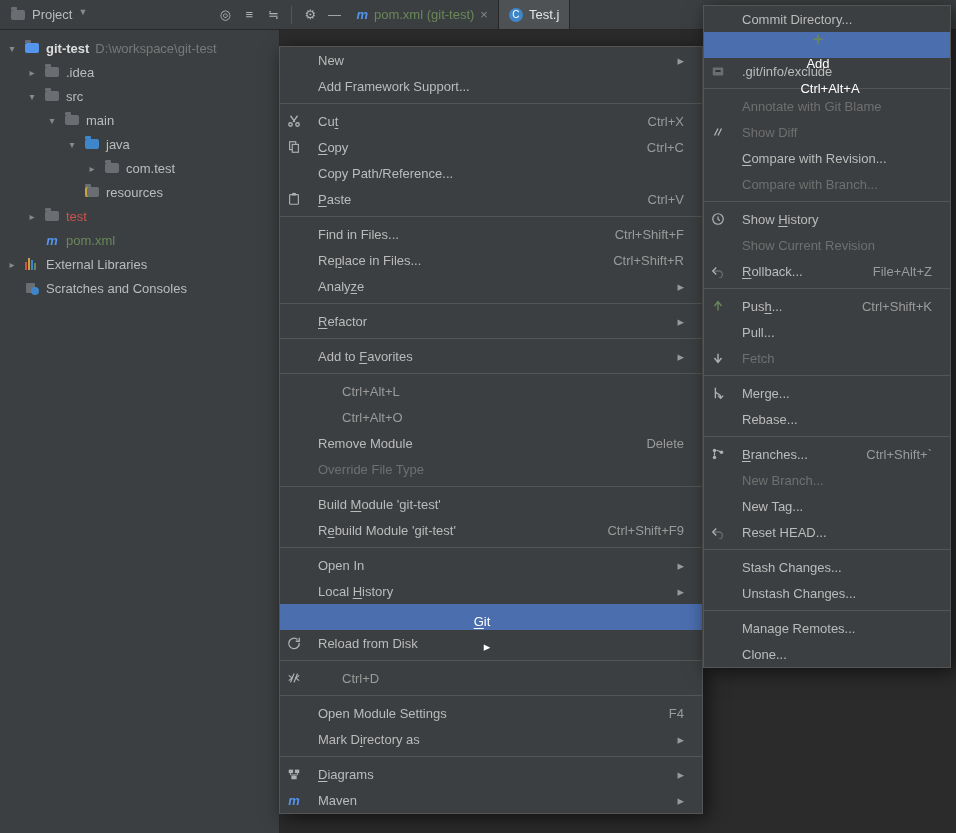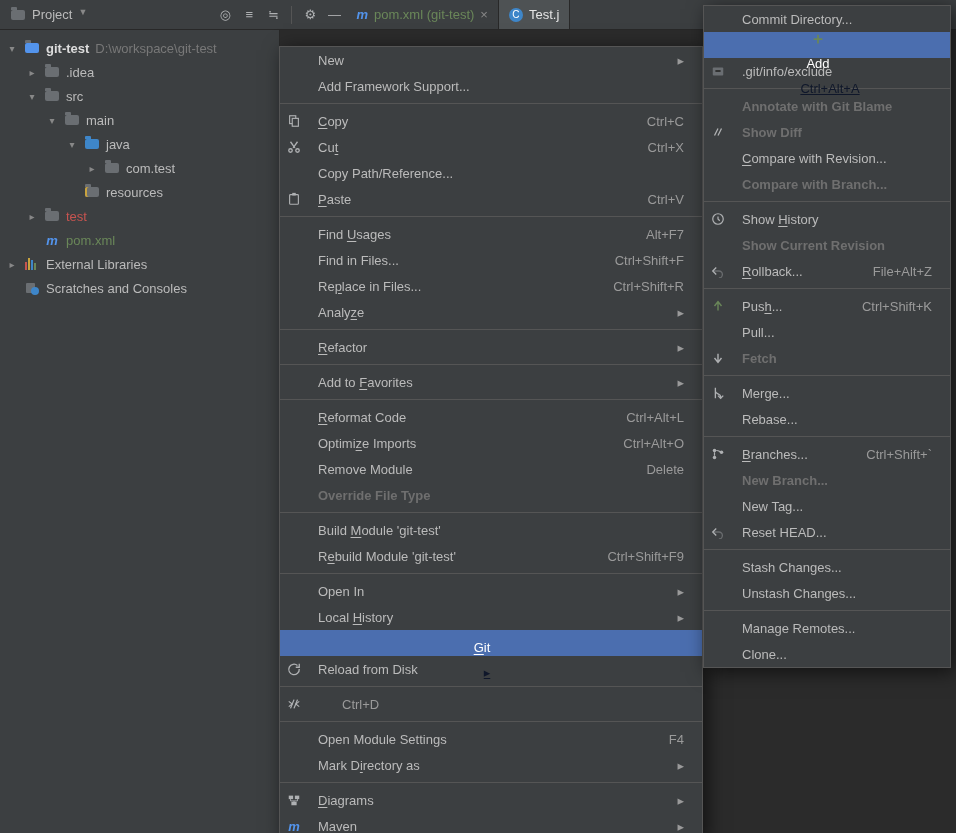--- a/index.html
+++ b/index.html
@@ -38,22 +38,22 @@
 
   
   .menu { position: absolute; background: #3c3f41; border: 1px solid #555555; box-shadow: 4px 4px 18px rgba(0,0,0,.6); z-index: 10; }
   .mi { display: flex; align-items: center; height: 26px; padding: 0 18px 0 0; gap: 10px; white-space: nowrap; cursor: default; }
   .mi-icon { width: 28px; display: inline-flex; justify-content: center; color: #afb1b3; }
   .mi-label { flex: 1; }
   .mi-short { color: #9a9a9a; padding-left: 24px; }
   .mi-arrow { color: #9a9a9a; padding-left: 10px; }
   .mi-sep { height: 1px; background: #555555; margin: 4px 0; }
   .mi-hover { background: #4b6eaf; color: #ffffff; flex-direction: column; }
-  .mi-hover .mi-short, .mi-hover .mi-arrow, .mi-hover .mi-icon { color: #0f172a; text-decoration: underline; }
-  .mi-disabled { color: #6f6f6f; font-weight: bold; }
+  .mi-hover .mi-short, .mi-hover .mi-arrow, .mi-hover .mi-icon { color: #ffffff; }
+  .mi-disabled { color: #6f6f6f; }
   .mi-disabled .mi-icon { color: #5a5a5a; }
   .menu1 { top: 46px; left: 279px; width: 424px; }
   .menu2 { top: 5px;  left: 703px; width: 248px; }
   u.mn { text-decoration: underline; text-underline-offset: 2px; }
 </style>
 </head>
 <body>
 
 <div class="toolbar">
   <div class="project-btn">
@@ -185,60 +185,55 @@
       <span class="mi-arrow">▸</span>
     </div>
     <div class="mi">
       <span class="mi-icon"></span>
       <span class="mi-label">Add Framework Support...</span>
     </div>
     <div class="mi-sep"></div>
     <div class="mi">
       <span class="mi-icon">
         <svg width="14" height="14" viewBox="0 0 16 16">
-          <rect x="3" y="2" width="7" height="9" fill="none" stroke="#afb1b3" stroke-width="1.3"></rect>
-          <rect x="6" y="5" width="7" height="9" fill="#3c3f41" stroke="#afb1b3" stroke-width="1.3"></rect>
-        </svg>
-      </span>
-      <span class="mi-label"><u class="mn">C</u>opy</span>
-      <span class="mi-short">Ctrl+C</span>
-    </div>
-    <div class="mi">
-      <span class="mi-icon">
-        <svg width="14" height="14" viewBox="0 0 16 16">
           <path d="M4 2l5 7M12 2l-5 7" stroke="#afb1b3" stroke-width="1.5" fill="none"></path>
           <circle cx="4" cy="12" r="2" fill="none" stroke="#afb1b3" stroke-width="1.5"></circle>
           <circle cx="12" cy="12" r="2" fill="none" stroke="#afb1b3" stroke-width="1.5"></circle>
         </svg>
       </span>
       <span class="mi-label">Cu<u class="mn">t</u></span>
       <span class="mi-short">Ctrl+X</span>
     </div>
     <div class="mi">
+      <span class="mi-icon">
+        <svg width="14" height="14" viewBox="0 0 16 16">
+          <rect x="3" y="2" width="7" height="9" fill="none" stroke="#afb1b3" stroke-width="1.3"></rect>
+          <rect x="6" y="5" width="7" height="9" fill="#3c3f41" stroke="#afb1b3" stroke-width="1.3"></rect>
+        </svg>
+      </span>
+      <span class="mi-label"><u class="mn">C</u>opy</span>
+      <span class="mi-short">Ctrl+C</span>
+    </div>
+    <div class="mi">
       <span class="mi-icon"></span>
       <span class="mi-label">Copy Path/Reference...</span>
     </div>
     <div class="mi">
       <span class="mi-icon">
         <svg width="14" height="14" viewBox="0 0 16 16">
           <rect x="3" y="3" width="10" height="11" rx="1" fill="none" stroke="#afb1b3" stroke-width="1.3"></rect>
           <rect x="6" y="1" width="4" height="3" fill="#afb1b3"></rect>
         </svg>
       </span>
       <span class="mi-label"><u class="mn">P</u>aste</span>
       <span class="mi-short">Ctrl+V</span>
     </div>
     <div class="mi-sep"></div>
     <div class="mi">
       <span class="mi-icon"></span>
-      <span class="mi-label">Find <u class="mn">U</u>sages</span>
-      <span class="mi-short">Alt+F7</span>
-    </div>
-    <div class="mi">
-      <span class="mi-icon"></span>
       <span class="mi-label">Find in Files...</span>
       <span class="mi-short">Ctrl+Shift+F</span>
     </div>
     <div class="mi">
       <span class="mi-icon"></span>
       <span class="mi-label">Re<u class="mn">p</u>lace in Files...</span>
       <span class="mi-short">Ctrl+Shift+R</span>
     </div>
     <div class="mi">
       <span class="mi-icon"></span>
@@ -253,26 +248,24 @@
     </div>
     <div class="mi-sep"></div>
     <div class="mi">
       <span class="mi-icon"></span>
       <span class="mi-label">Add to <u class="mn">F</u>avorites</span>
       <span class="mi-arrow">▸</span>
     </div>
     <div class="mi-sep"></div>
     <div class="mi">
       <span class="mi-icon"></span>
-      <span class="mi-label"><u class="mn">R</u>eformat Code</span>
       <span class="mi-short">Ctrl+Alt+L</span>
     </div>
     <div class="mi">
       <span class="mi-icon"></span>
-      <span class="mi-label">Optimi<u class="mn">z</u>e Imports</span>
       <span class="mi-short">Ctrl+Alt+O</span>
     </div>
     <div class="mi">
       <span class="mi-icon"></span>
       <span class="mi-label">Remove Module</span>
       <span class="mi-short">Delete</span>
     </div>
     <div class="mi mi-disabled">
       <span class="mi-icon"></span>
       <span class="mi-label">Override File Type</span>

